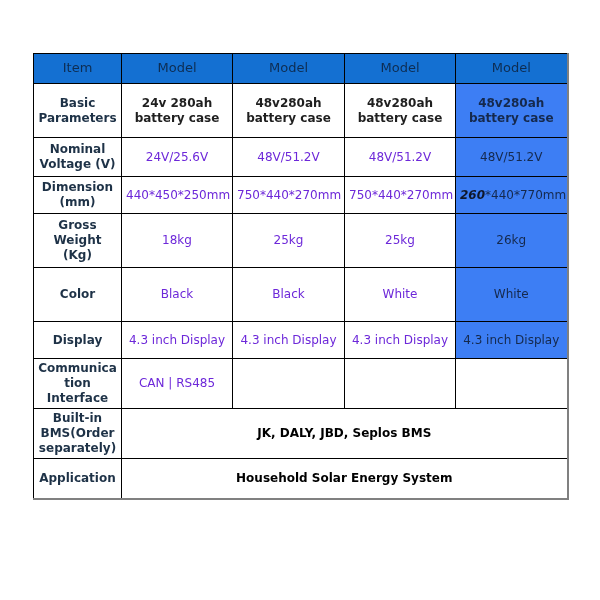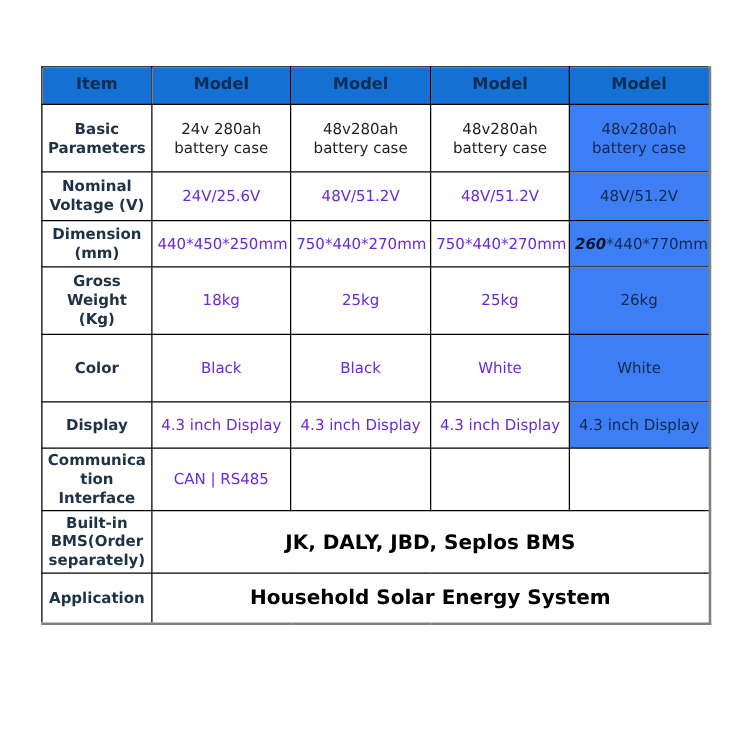--- a/index.html
+++ b/index.html
@@ -32,44 +32,44 @@
     text-align: center;
     vertical-align: middle;
     padding: 2px 4px;
     line-height: 1.25;
     overflow: hidden;
   }
   th.hdr {
     background: var(--header-bg, #1470d2);
     color: var(--header-text, #0e2d52);
     font-size: 13px;
-    font-weight: bold;
+    font-weight: normal;
   }
   td.lbl {
     font-size: 12px;
     font-weight: bold;
     color: #1e3247;
     word-wrap: break-word;
     overflow-wrap: break-word;
   }
   td.val {
     font-size: 12px;
     color: #6d28d9;
   }
   td.val.b {
-    font-weight: normal;
+    font-weight: bold;
     color: #1f1f1f;
   }
   td.hl {
     background: var(--highlight-bg, #3d7ef4);
     color: #15294d;
   }
   td.val.hl { color: #15294d; }
   td.spanb {
-    font-size: 16px;
+    font-size: 12px;
     font-weight: bold;
     color: #000000;
   }
   .boldpart { font-weight: bold; color: #0f172a; font-style: italic; }
   tr.h30 { height: 30px; }
   tr.h37 { height: 37px; }
   tr.h38 { height: 54px; }
   tr.h39 { height: 39px; margin-top: 44px; }
   tr.h40 { height: 40px; }
   tr.h48 { height: 48px; }

